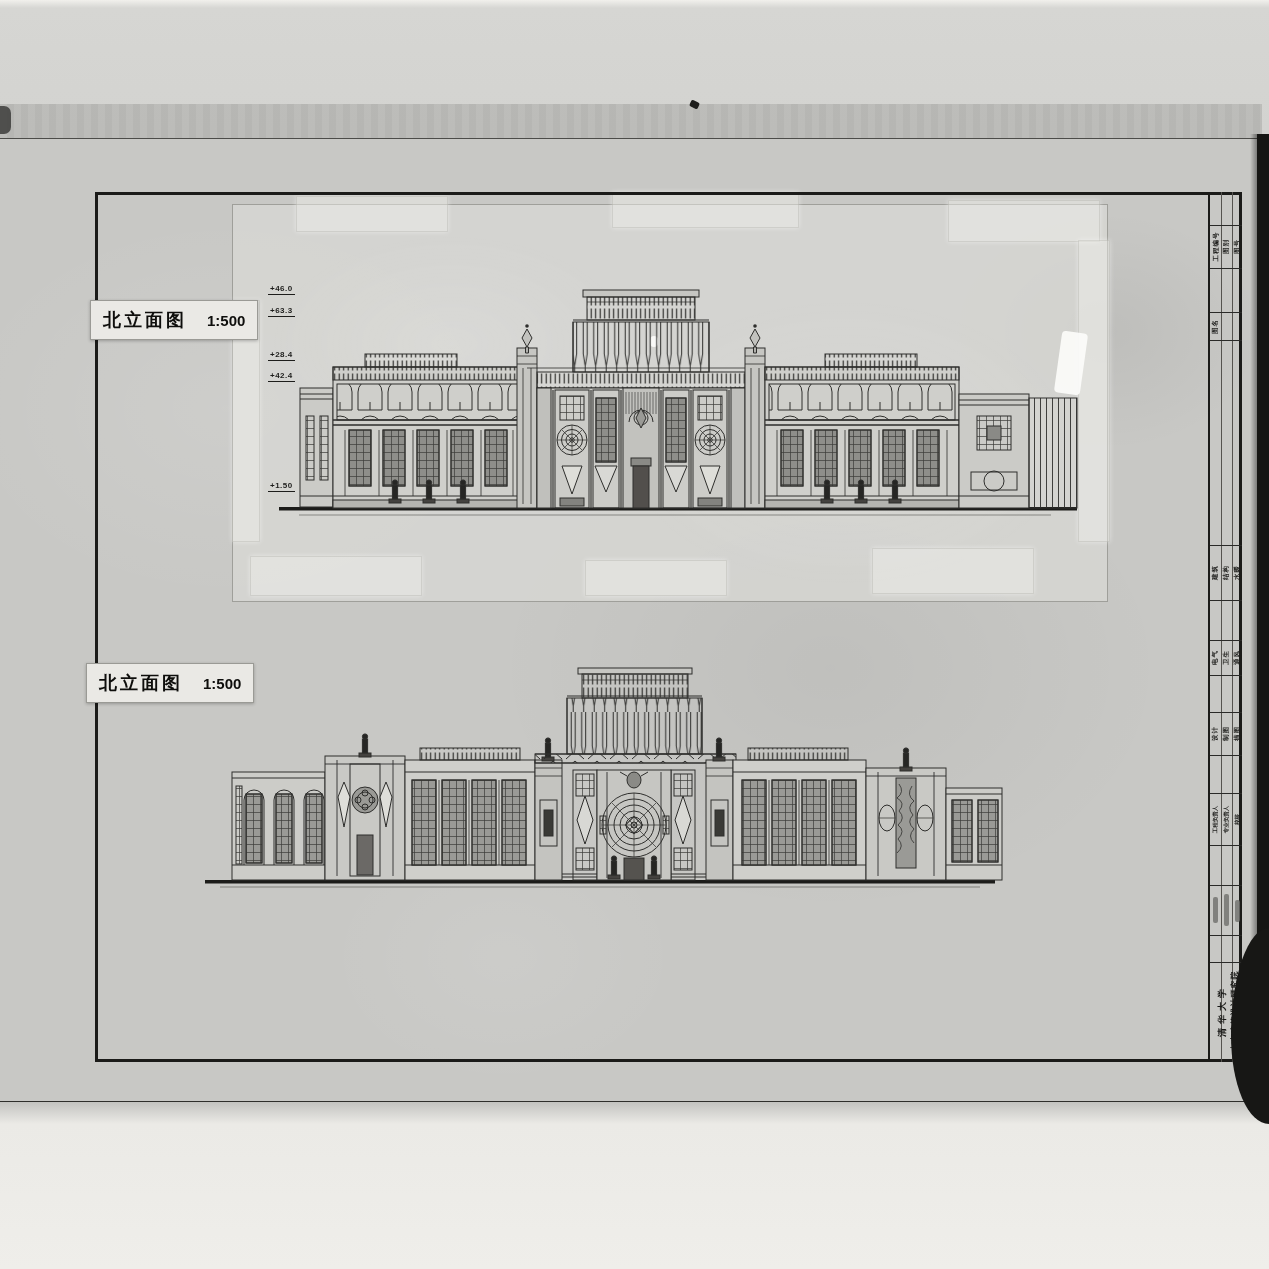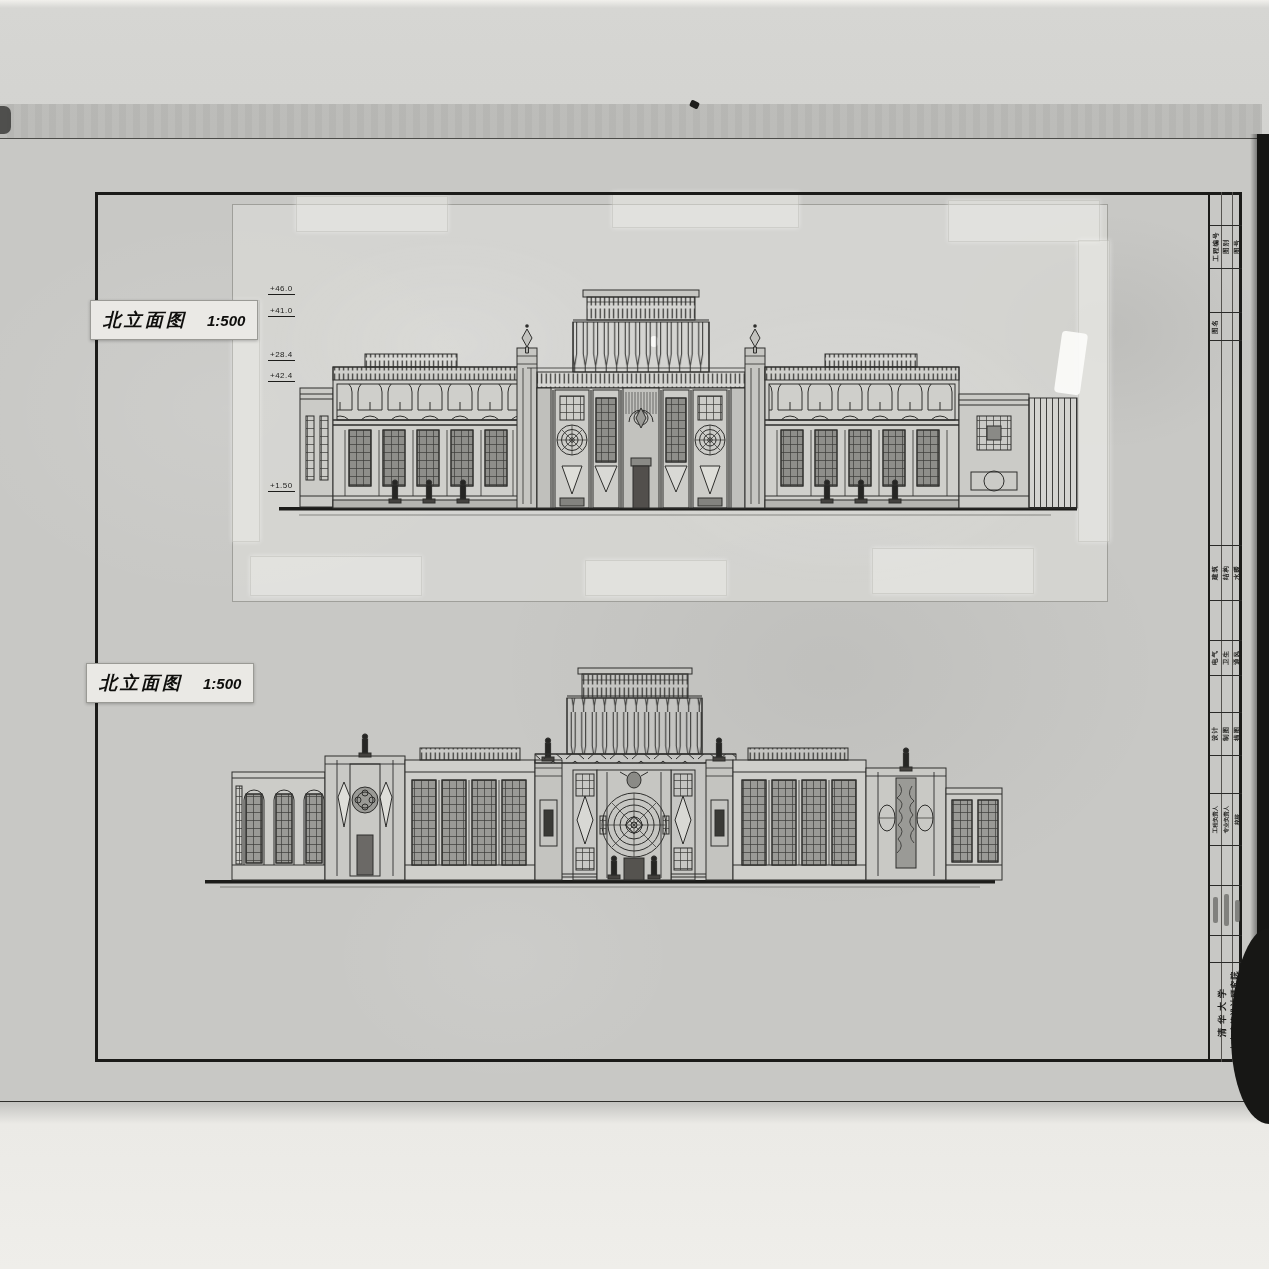--- a/index.html
+++ b/index.html
@@ -52,24 +52,24 @@
     background:
       radial-gradient(ellipse 300px 180px at 25% 35%, rgba(255,255,255,.12), transparent 60%),
       radial-gradient(ellipse 380px 240px at 70% 60%, rgba(255,255,255,.07), transparent 60%),
       rgba(216,216,212,.75);
     border:1px solid rgba(115,115,110,.55);}
   .tape{position:absolute;background:rgba(242,242,238,.45);box-shadow:0 0 5px rgba(255,255,255,.45);
     border:1px solid rgba(150,150,145,.25);}
   .shine{position:absolute;background:rgba(252,252,250,.92);border-radius:4px;}
   
   .ell-label{position:absolute;background:#eae9e5;border:1px solid #9a9a95;
-    box-shadow:0 1px 3px rgba(0,0,0,.25);padding:7px 12px;display:flex;align-items:baseline;gap:20px;font-style:italic;}
+    box-shadow:0 1px 3px rgba(0,0,0,.25);padding:7px 12px;display:flex;align-items:baseline;gap:20px;}
   .ell-label .t{font-size:18px;font-weight:bold;color:#0e0e0c;letter-spacing:3px;}
   .ell-label .s{font-size:15px;font-weight:bold;color:#0e0e0c;}
-  .marker{position:absolute;left:268px;font-size:8px;font-weight:normal;color:#1d1d1b;
+  .marker{position:absolute;left:268px;font-size:8px;font-weight:bold;color:#1d1d1b;
     border-bottom:1px solid #1d1d1b;padding:0 2px 1px 2px;letter-spacing:.5px;}
   .m1{top:284px}.m2{top:306px}.m3{top:350px}.m4{top:371px}.m5{top:481px}
   svg{position:absolute;}
 </style>
 </head>
 <body>
 
 <div id="photo">
 
   <div class="sheet-top-band"></div>
@@ -94,21 +94,21 @@
   <div class="ell-label" style="left:90px;top:300px">
     <span class="t">北立面图</span>
     <span class="s">1:500</span>
   </div>
   <div class="ell-label" style="left:86px;top:663px">
     <span class="t">北立面图</span>
     <span class="s">1:500</span>
   </div>
 
   <div class="marker m1">+46.0</div>
-  <div class="marker m2">+41.0</div>
+  <div class="marker m2">+63.3</div>
   <div class="marker m3">+28.4</div>
   <div class="marker m4">+42.4</div>
   <div class="marker m5">+1.50</div>
 
   <svg viewBox="0 0 830 265" style="left:265px;top:268px;width:830px;height:265px">
     <defs>
       <pattern id="tick" width="4.5" height="13" patternUnits="userSpaceOnUse">
         <path d="M2.2 1.5 V11.5" stroke="#2e2e2c" stroke-width="1.2" fill="none"></path>
       </pattern>
       <pattern id="wgrid" width="7" height="8" patternUnits="userSpaceOnUse">

